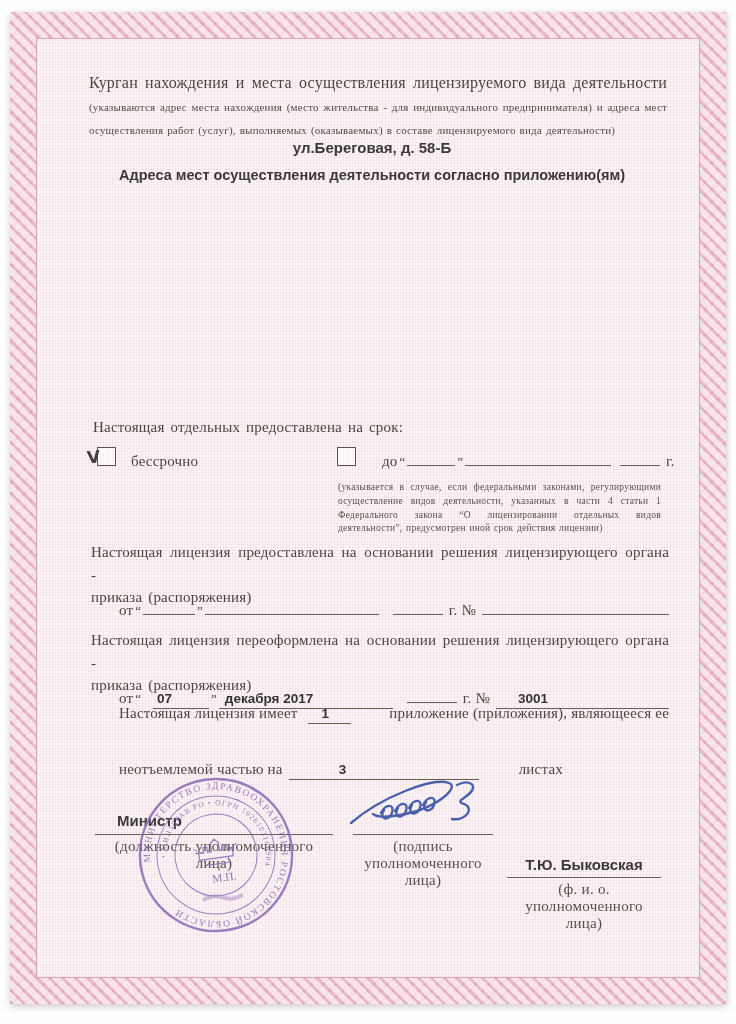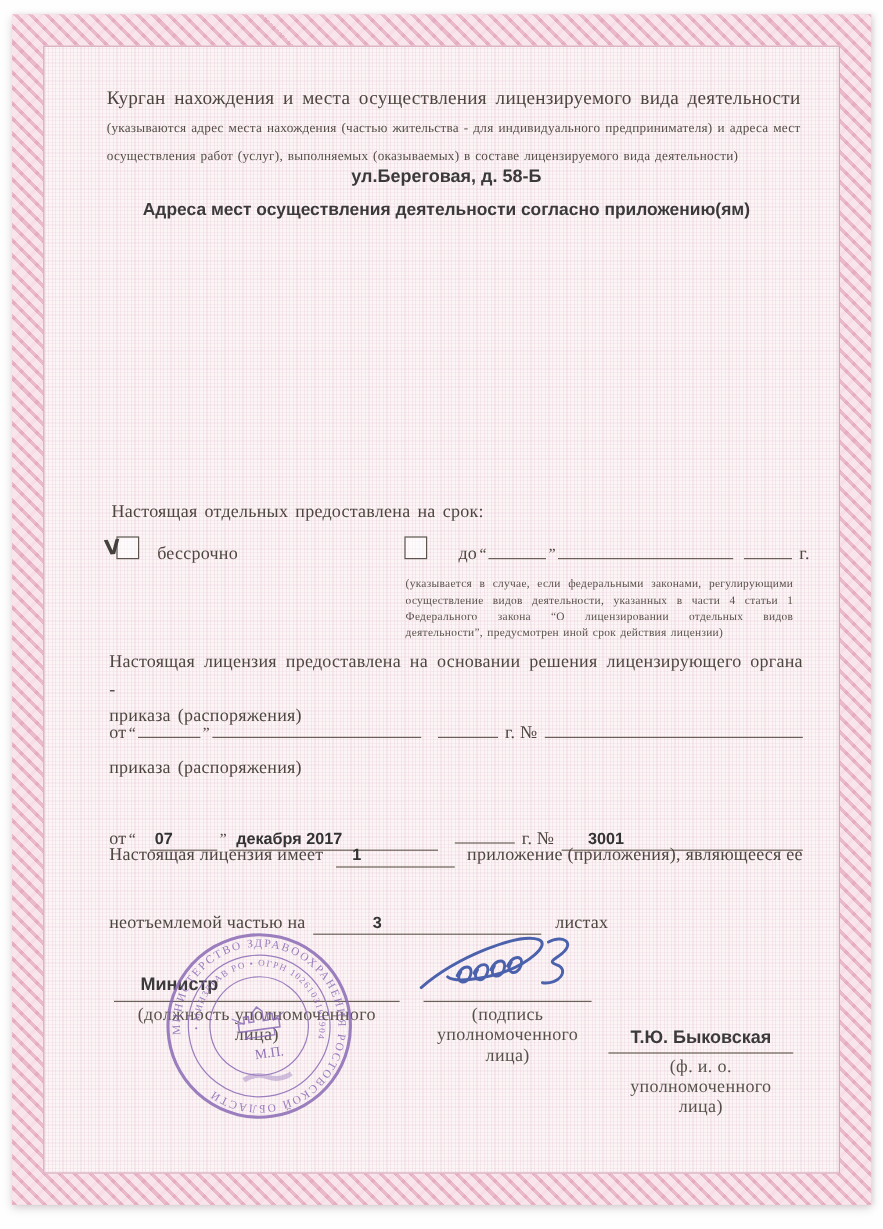--- a/index.html
+++ b/index.html
@@ -33,41 +33,41 @@
   .sans-b{font-family:"Liberation Sans","DejaVu Sans",sans-serif;font-weight:bold;color:#3b393a;}
   .addr{left:20px;width:630px;text-align:center;}
   .addr .a1{font-size:15px;letter-spacing:.2px;display:block;margin-bottom:13px;}
   .addr .a2{font-size:15px;display:block;margin-bottom:11px;}
   .addr .a3{font-size:14.5px;display:block;}
   
   .cbx{display:inline-block;width:17px;height:17px;border:1.5px solid #5c544c;background:rgba(255,255,255,.55);position:relative;vertical-align:middle;}
   .vmark{position:absolute;left:-11px;top:-1px;font-family:"DejaVu Sans",sans-serif;font-weight:bold;font-size:17px;color:#44403c;transform:rotate(-5deg);}
   .u{display:inline-block;border-bottom:1px solid #6b6057;height:17px;vertical-align:baseline;}
   .row{display:flex;align-items:baseline;white-space:nowrap;}
-  .row .serif-lab{color:#4d453f;font-size:15px;letter-spacing:.2px;}
+  .row .serif-lab{color:#4d453f;font-size:15px;letter-spacing:.2px;margin-left:28px;}
   .q{color:#4d453f;font-size:13px;margin:0 2px;}
   .fine{font-size:9.5px;line-height:1.45;color:#5a524c;text-align:justify;letter-spacing:.25px;word-spacing:1px;}
   .val{font-family:"Liberation Sans","DejaVu Sans",sans-serif;font-weight:bold;font-size:13.5px;color:#333;}
   
   .sigcol{position:absolute;}
   .sigline{border-bottom:1px solid #6b6057;height:38px;display:flex;align-items:flex-end;}
   .caption{font-size:15px;color:#57504a;text-align:center;letter-spacing:.3px;margin-top:3px;}
   .minister{padding-left:22px;padding-bottom:5px;font-size:15px;}
   .fio{width:100%;text-align:center;padding-bottom:4px;font-size:15px;}
   .sig-svg{position:absolute;z-index:3;}
   .stamp{position:absolute;z-index:4;opacity:.82;}
 </style>
 </head>
 <body>
 
 <div class="doc">
   <div class="inner">
 
     <div class="blk serif" style="left:52px;top:32px;width:578px;text-align:justify;">
-      <span class="lead">Курган нахождения и места осуществления лицензируемого вида деятельности </span><span class="small-note">(указываются адрес места нахождения (частью жительства - для индивидуального предпринимателя) и адреса мест осуществления работ (услуг), выполняемых (оказываемых) в составе лицензируемого вида деятельности)</span>
+      <span class="lead">Курган нахождения и места осуществления лицензируемого вида деятельности </span><span class="small-note">(указываются адрес места нахождения (место жительства - для индивидуального предпринимателя) и адреса мест осуществления работ (услуг), выполняемых (оказываемых) в составе лицензируемого вида деятельности)</span>
     </div>
 
     <div class="blk addr sans-b" style="top:100px;">
       <span class="a2">ул.Береговая, д. 58-Б</span>
       <span class="a3">Адреса мест осуществления деятельности согласно приложению(ям)</span>
     </div>
 
     <div class="blk serif" style="left:56px;top:377px;">Настоящая отдельных предоставлена на срок:</div>
 
     <div class="blk row" style="left:60px;top:408px;">
@@ -102,20 +102,21 @@
         <span class="u val" style="width:52px;text-align:center;"></span>
         <span class="q">”</span>
       <span class="u val" style="width:168px;padding-left:6px;"></span>
       <span style="width:14px;"></span>
       <span class="u" style="width:50px;"></span>
       <span class="serif-lab" style="margin:0 6px 0 6px;">г. №</span>
       <span class="u val" style="flex:1;padding-left:20px;"></span>
     </div>
 
     <div class="blk serif" style="left:54px;top:590px;width:578px;">
+      <span class="jline">Настоящая лицензия переоформлена на основании решения лицензирующего органа -</span>
       <span>приказа (распоряжения)</span>
     </div>
 
     <div class="blk row" style="left:54px;top:646px;width:578px;">
       <span class="serif-lab">от</span>
       <span class="q">“</span>
         <span class="u val" style="width:52px;text-align:left;padding-left:4px;margin-left:10px;">07</span>
         <span class="q">”</span>
       <span class="u val" style="width:168px;padding-left:6px;">декабря 2017</span>
       <span style="width:14px;"></span>

